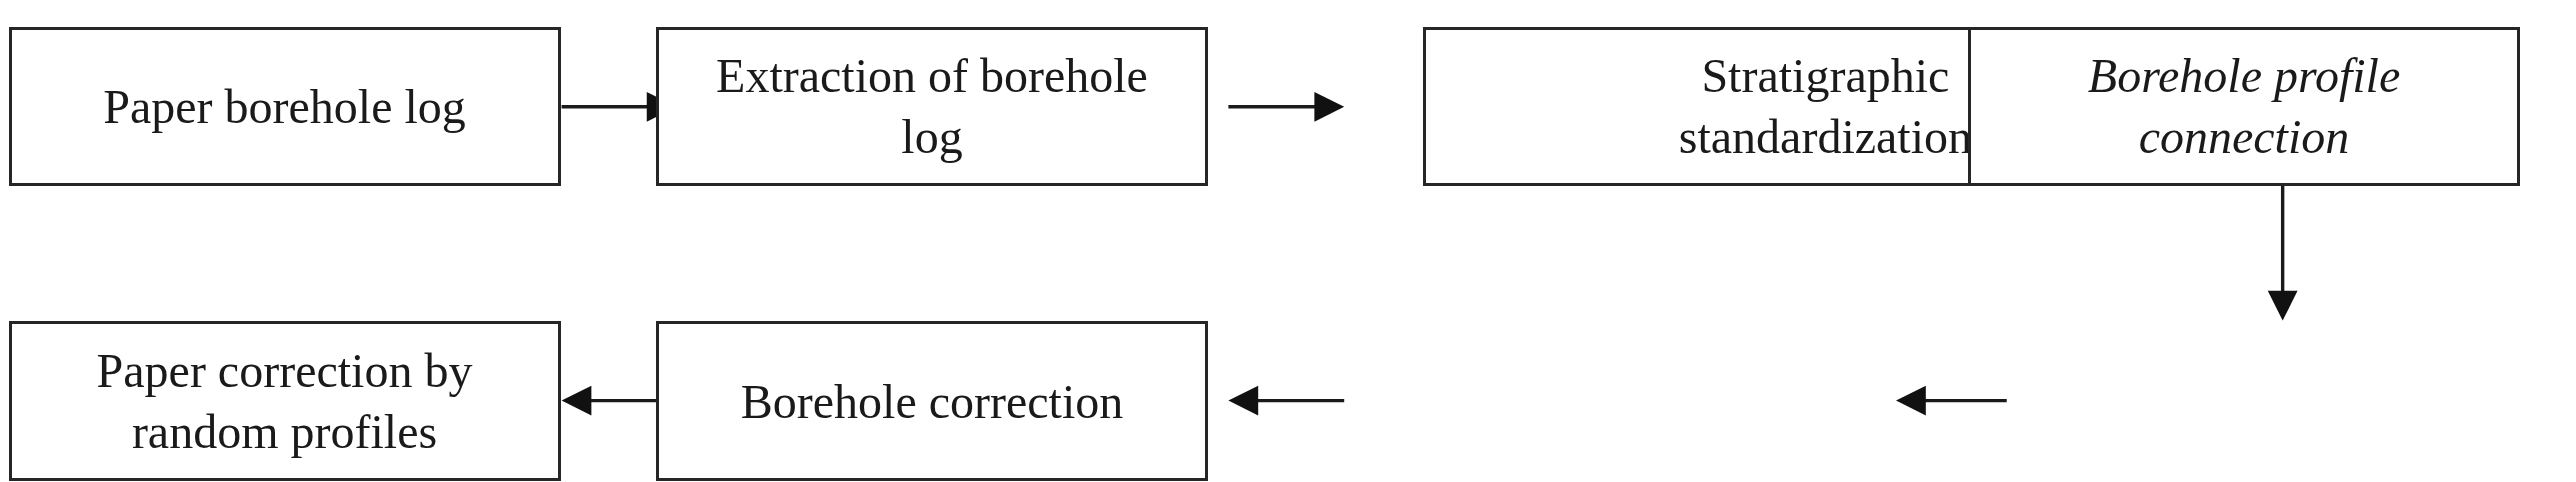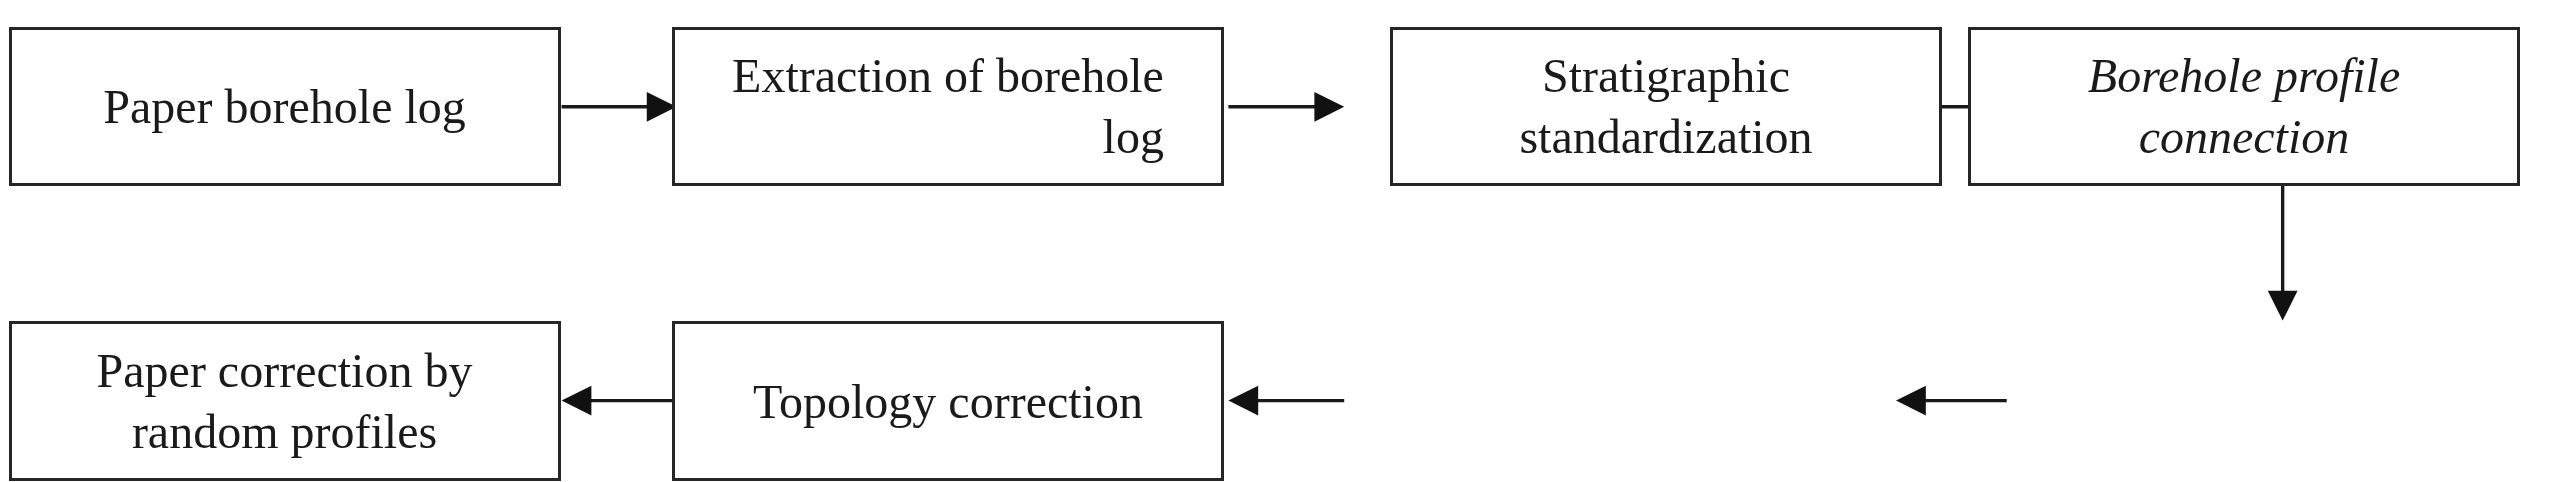--- a/index.html
+++ b/index.html
@@ -31,22 +31,22 @@
     justify-content: center;
     text-align: center;
     font-size: 48px;
     line-height: 61px;
     color: #1a1a1a;
   }
   .node .label { white-space: pre-line; }
   .r1 { top: 12.8px; }
   .r2 { top: 307px; height: 160px; }
   .c1 { left: 8.5px; }
-  .c2 { left: 672px; text-align: right; }
-  .c3 { left: 1390px; }
+  .c2 { left: 656px; }
+  .c3 { left: 1423px; justify-content: flex-end; }
   .c4 { left: 1968px; font-style: italic; }
 </style>
 </head>
 <body>
 
 <div class="canvas">
 
   <svg class="arrows" viewBox="0 0 3022 566" xmlns="http://www.w3.org/2000/svg">
 
     <g>
@@ -91,21 +91,21 @@
   <div class="node r1 c3">
     <span class="label">Stratigraphic
 standardization</span>
   </div>
   <div class="node r1 c4">
     <span class="label">Borehole profile
 connection</span>
   </div>
 
   <div class="node r2 c2">
-    <span class="label">Topology correction</span>
+    <span class="label">Borehole correction</span>
   </div>
   <div class="node r2 c1">
     <span class="label">Paper correction by
 random profiles</span>
   </div>
 
 </div>
 
 
 </body></html>

